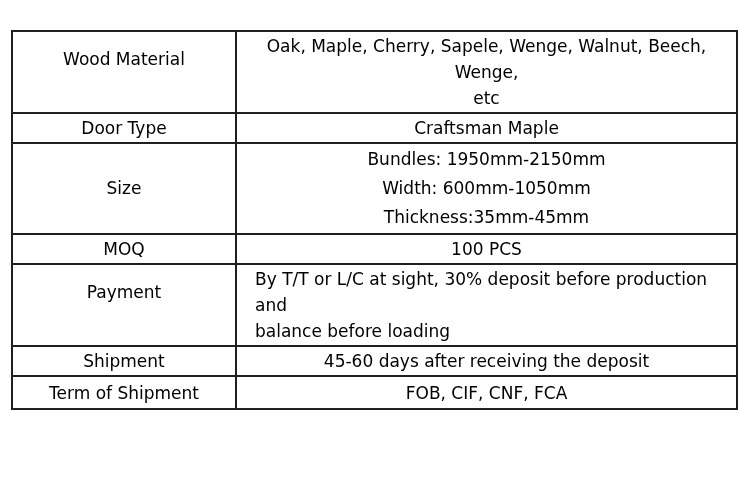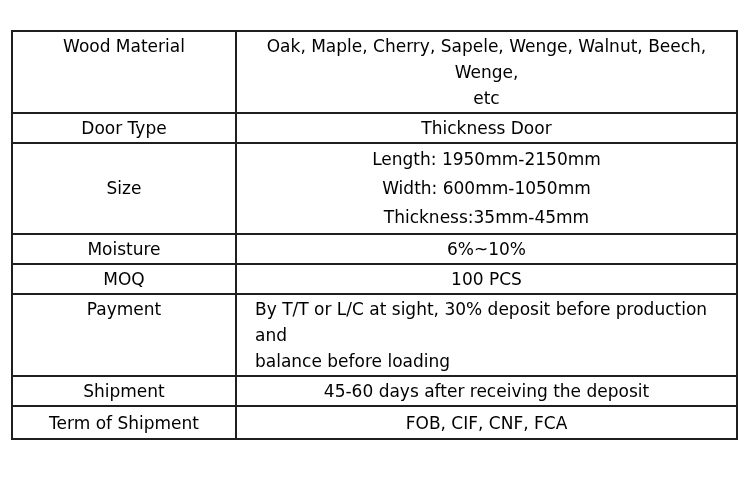--- a/index.html
+++ b/index.html
@@ -28,21 +28,21 @@
   col.label-col { width: 224px; }
   col.value-col { width: 501px; }
   .spec-table td {
     border: 2px solid #1f1f1f;
     text-align: center;
     vertical-align: middle;
     padding: 1px 3px;
     overflow: hidden;
   }
   
-  td.va-top { vertical-align: top; padding-top: 1px; }
+  td.va-top { vertical-align: top; padding-top: 14px; }
   
   td.align-left { text-align: left; padding-left: 18px; padding-right: 23px; margin-top: 24px; }
   
   tr.row-size td .line { line-height: 29px; }
   tr.row-wood td.va-top, tr.row-payment td.va-top { line-height: 26px; }
   .line { display: block; }
 
   
   tr.row-wood     { height: 52px; }
   tr.row-doortype { height: 28px; }
@@ -72,39 +72,31 @@
       <td>
         <span class="line">Oak, Maple, Cherry, Sapele, Wenge, Walnut, Beech, Wenge,</span>
         <span class="line">etc</span>
       </td>
     </tr>
     <tr class="row-doortype">
       <td>
         <span class="line">Door Type</span>
       </td>
       <td>
-        <span class="line">Thickness Door</span>
+        <span class="line">Craftsman Maple</span>
       </td>
     </tr>
     <tr class="row-size">
       <td>
         <span class="line">Size</span>
       </td>
       <td>
-        <span class="line">Length: 1950mm-2150mm</span>
+        <span class="line">Bundles: 1950mm-2150mm</span>
         <span class="line">Width: 600mm-1050mm</span>
         <span class="line">Thickness:35mm-45mm</span>
-      </td>
-    </tr>
-    <tr class="row-moisture">
-      <td>
-        <span class="line">Moisture</span>
-      </td>
-      <td>
-        <span class="line">6%~10%</span>
       </td>
     </tr>
     <tr class="row-moq">
       <td>
         <span class="line">MOQ</span>
       </td>
       <td>
         <span class="line">100 PCS</span>
       </td>
     </tr>

